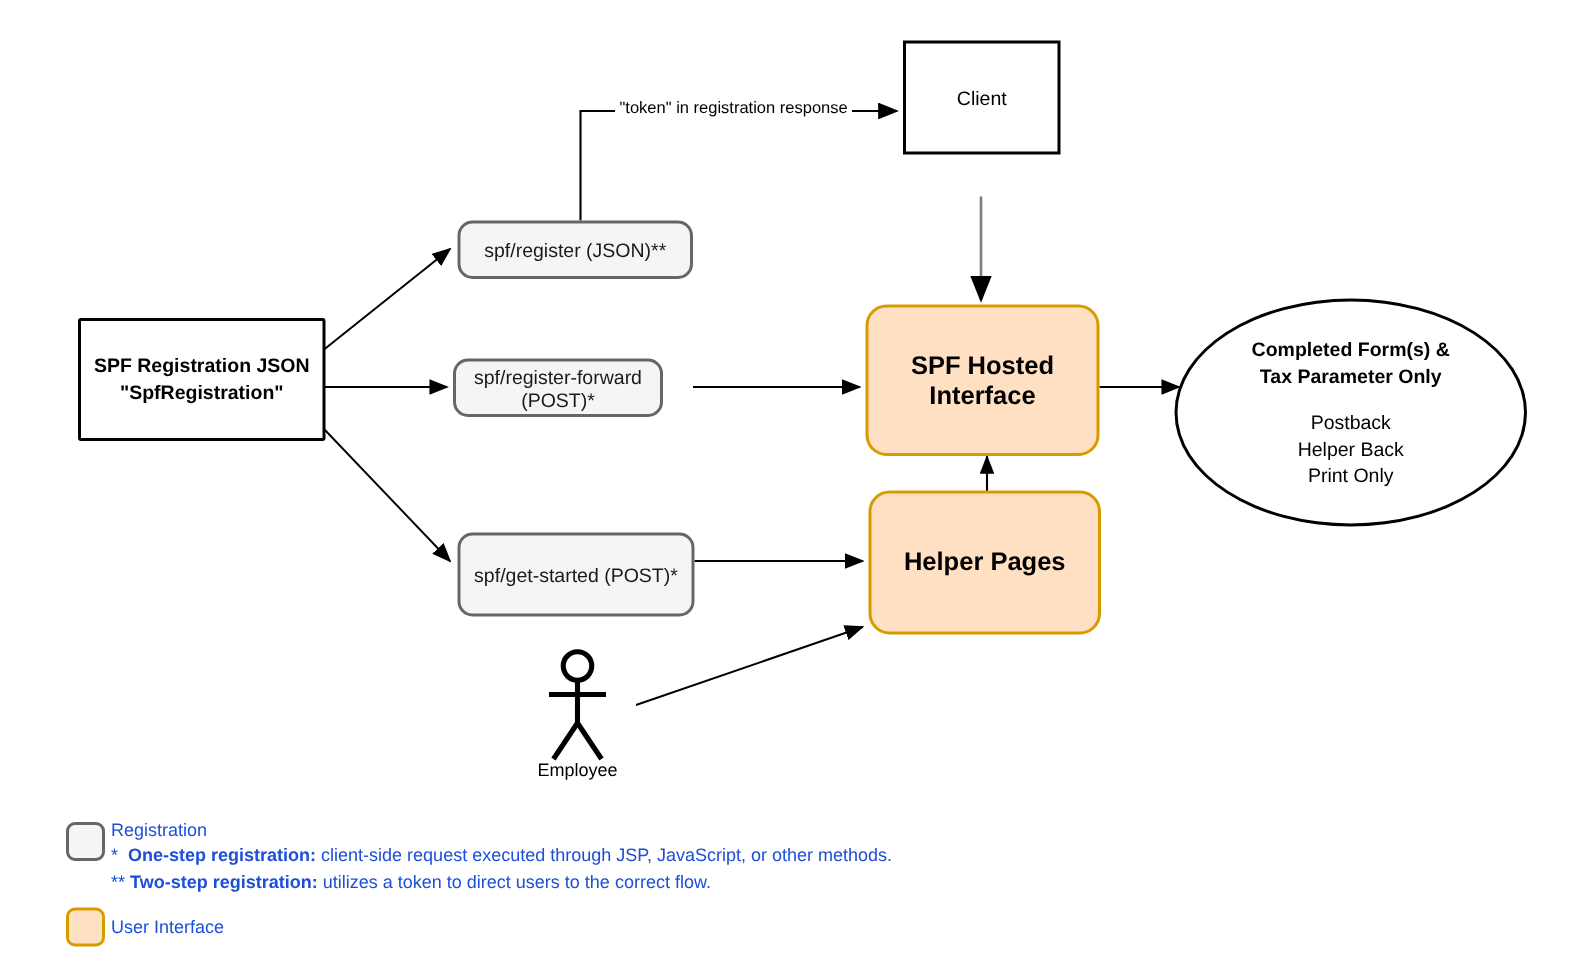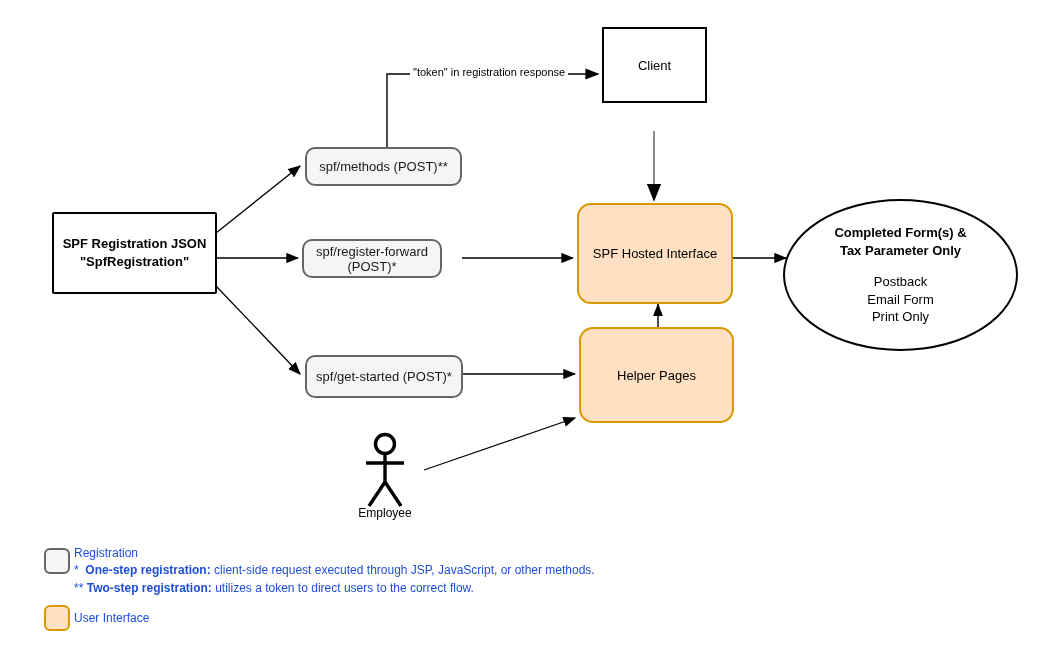--- a/index.html
+++ b/index.html
@@ -60,22 +60,22 @@
     background: #f5f5f5;
     font-size: 13px;
     font-weight: normal;
     color: #1a1a1a;
   }
   
   .node-orange {
     border: 2.5px solid #d79b00;
     border-radius: 14px;
     background: #ffe0c2;
-    font-size: 13px;
-    font-weight: normal;
+    font-size: 17px;
+    font-weight: bold;
   }
   
   .node-ellipse {
     border: 2.5px solid #000000;
     border-radius: 50%;
     background: #ffffff;
     font-size: 13px;
   }
   .node-ellipse .title {
     font-weight: bold;
@@ -172,47 +172,47 @@
   <div class="node node-black" style="left:52px; top:212px; width:165px; height:82px;">
     <div>SPF Registration JSON</div>
     <div class="sub">"SpfRegistration"</div>
   </div>
 
   <div class="node node-rect" style="left:602px; top:27px; width:105px; height:76px;">
     <div>Client</div>
   </div>
 
   <div class="node node-gray" style="left:305px; top:147px; width:157px; height:39px;">
-    <div>spf/methods (POST)**</div>
+    <div>spf/register (JSON)**</div>
   </div>
 
   <div class="node node-gray" style="left:302px; top:239px; width:140px; height:39px;">
     <div>spf/register-forward (POST)*</div>
   </div>
 
-  <div class="node node-gray" style="left:305px; top:355px; width:158px; height:43px;">
+  <div class="node node-gray" style="left:305px; top:355px; width:158px; height:56px;">
     <div>spf/get-started (POST)*</div>
   </div>
 
   <div class="node node-orange" style="left:577px; top:203px; width:156px; height:101px;">
     <div>SPF Hosted Interface</div>
   </div>
 
   <div class="node node-orange" style="left:579px; top:327px; width:155px; height:96px;text-align:right;">
     <div>Helper Pages</div>
   </div>
 
   <div class="node node-ellipse" style="left:783px; top:199px; width:235px; height:152px;">
     <div class="title">
       <div>Completed Form(s) &amp;</div>
       <div>Tax Parameter Only</div>
     </div>
     <div class="lines">
       <div>Postback</div>
-      <div>Email Form</div>
+      <div>Helper Back</div>
       <div>Print Only</div>
     </div>
   </div>
 
   <div class="actor" style="left:355px; top:432px;">
     <svg width="60" height="80" viewBox="0 0 60 80" xmlns="http://www.w3.org/2000/svg">
       <circle cx="30" cy="12" r="9.5" fill="none" stroke="#000000" stroke-width="3.4"></circle>
       <line x1="30" y1="22" x2="30" y2="52" stroke="#000000" stroke-width="3.4"></line>
       <line x1="11" y1="31" x2="49" y2="31" stroke="#000000" stroke-width="3.4"></line>
       <line x1="30" y1="50" x2="14" y2="74" stroke="#000000" stroke-width="3.4"></line>

